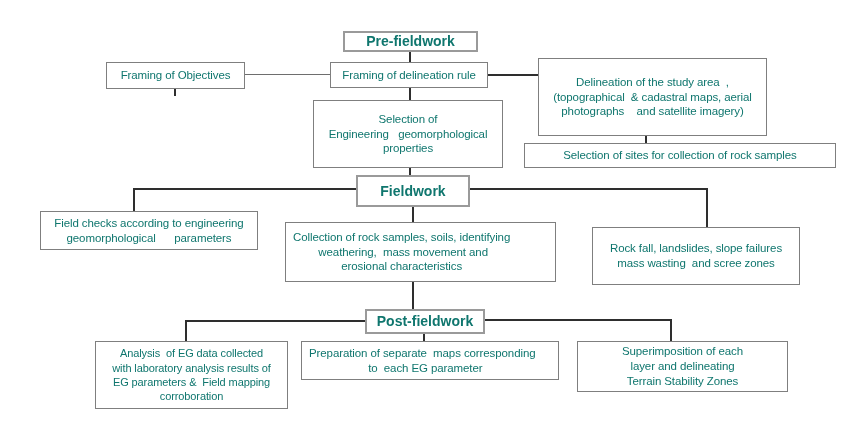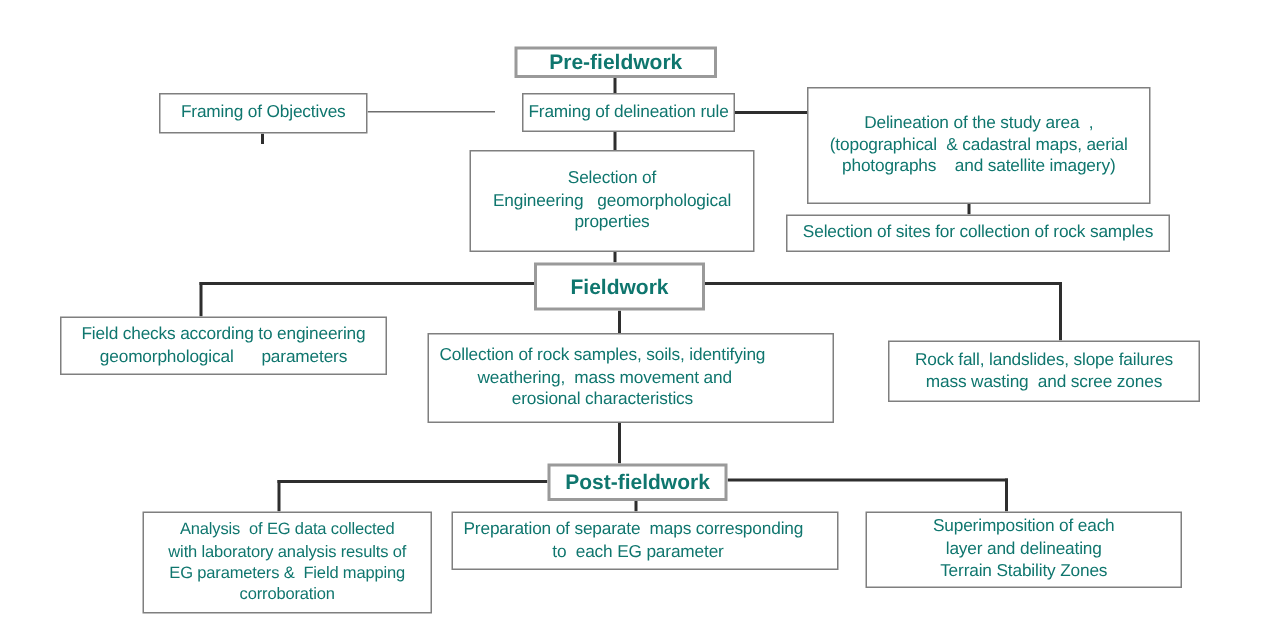--- a/index.html
+++ b/index.html
@@ -37,29 +37,29 @@
     padding-left:7px;
   }
   .hl,.vl{position:absolute;background:#2e2e2e;}
   .hl{height:2px;}
   .vl{width:2px;}
   .hl.thin{height:1px;background:#6e6e6e;}
 
   
   #n-pre{left:343px;top:31px;width:135px;height:21px;}
   #n-fobj{left:106px;top:62px;width:139px;height:27px;}
-  #n-frule{left:348px;top:62px;width:142px;height:26px;}
+  #n-frule{left:330px;top:62px;width:158px;height:26px;}
   #n-darea{left:538px;top:58px;width:229px;height:78px;}
   #n-ccrit{left:112px;top:96px;width:126px;height:26px;}
   #n-segp{left:313px;top:100px;width:190px;height:68px;}
-  #n-ssites{left:524px;top:143px;width:256px;height:25px;}
+  #n-ssites{left:524px;top:143px;width:312px;height:25px;}
   #n-fw{left:356px;top:175px;width:114px;height:32px;}
   #n-fchecks{left:40px;top:211px;width:218px;height:39px;}
   #n-coll{left:285px;top:222px;width:271px;height:60px;}
-  #n-rock{left:592px;top:227px;width:208px;height:41px;}
+  #n-rock{left:592px;top:227px;width:208px;height:58px;}
   #n-post{left:365px;top:309px;width:120px;height:25px;}
   #n-analysis{left:95px;top:341px;width:193px;height:68px;font-size:11px;}
   #n-prep{left:301px;top:341px;width:258px;height:39px;}
   #n-super{left:577px;top:341px;width:211px;height:51px;}
 </style>
 </head>
 <body>
 
 <div class="stage">
 

